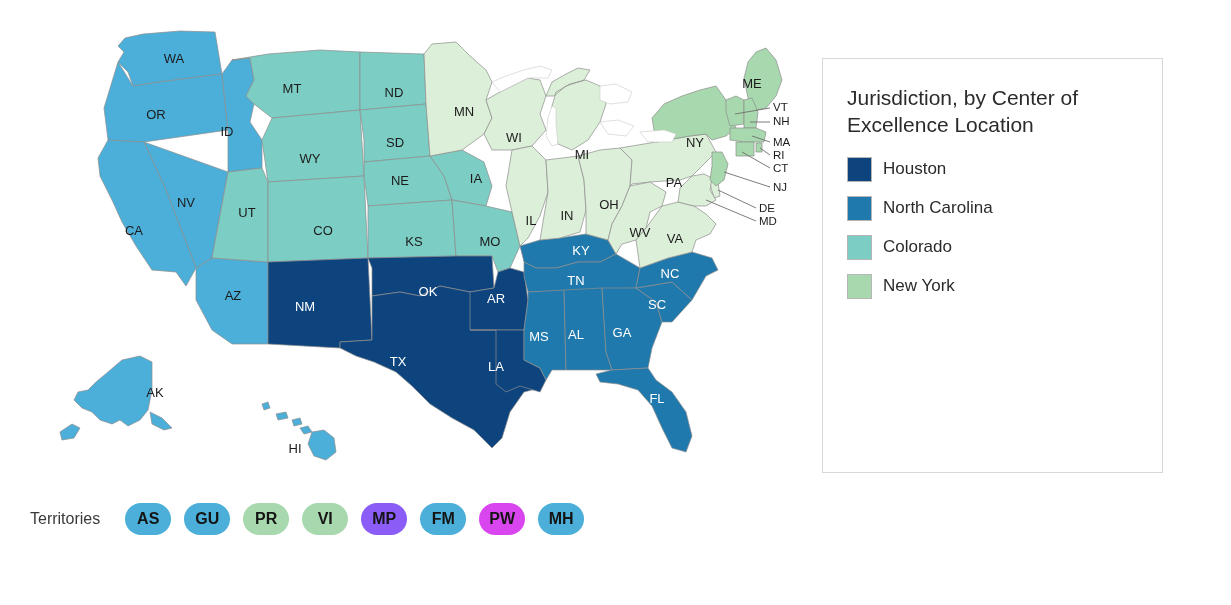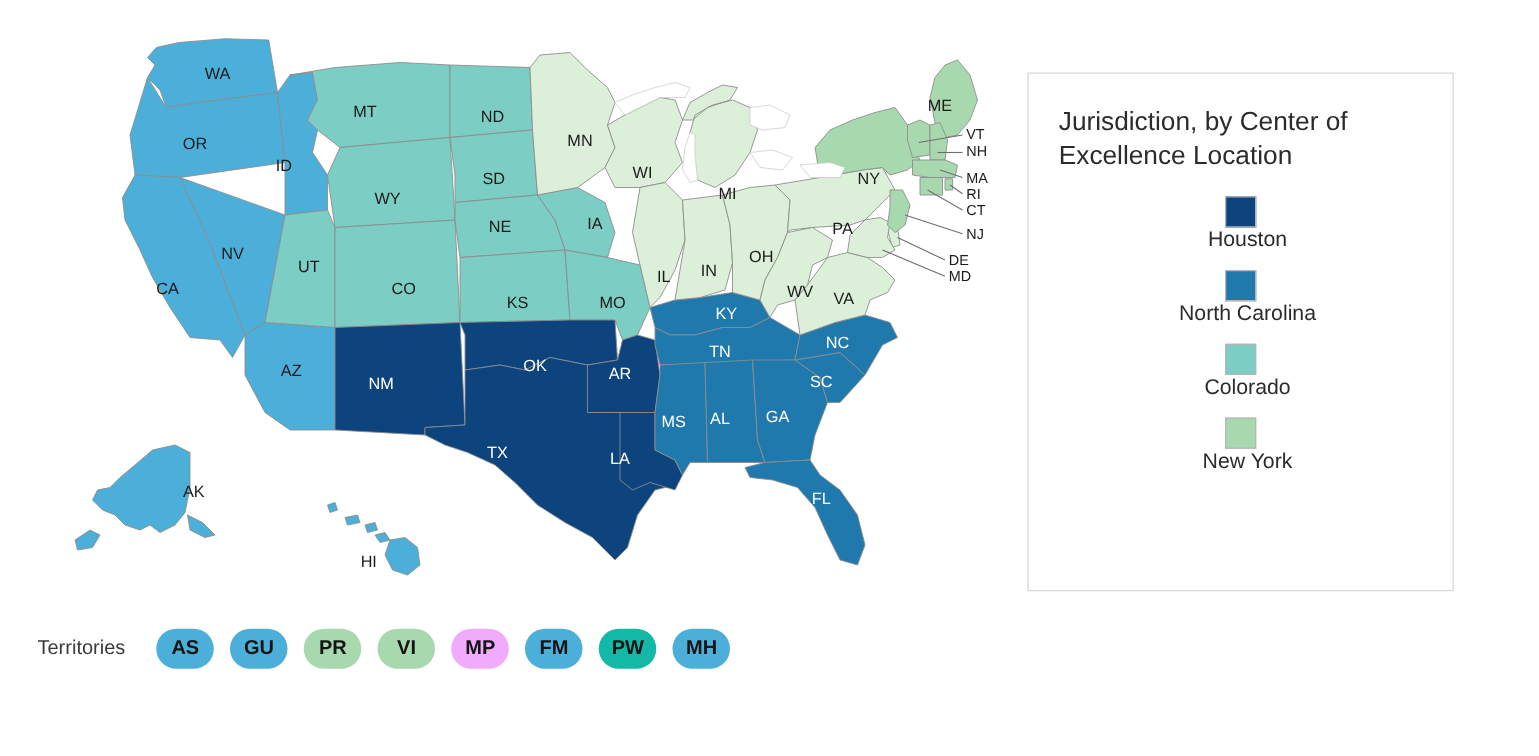--- a/index.html
+++ b/index.html
@@ -19,21 +19,21 @@
 
   
   #legend{
     position:absolute;left:822px;top:58px;width:341px;height:415px;
     background:#ffffff;border:1px solid #d7d7d7;box-sizing:border-box;
     padding:26px 24px 0 24px;
   }
   #legend-title{
     font-size:21px;color:#2b2b2b;line-height:1.28;margin:0 0 18px 0;font-weight:400;
   }
-  .legend-row{display:flex;align-items:center;margin-bottom:14px;flex-direction:column;}
+  .legend-row{display:flex;align-items:center;margin-bottom:14px;}
   .legend-swatch{width:25px;height:25px;border:1px solid #b6b6b6;box-sizing:border-box;flex:0 0 auto;}
   .legend-label{font-size:17px;color:#2b2b2b;margin-left:11px;}
 
   
   #territories{
     position:absolute;left:30px;top:503px;display:flex;align-items:center;
   }
   #territories-label{font-size:16px;color:#3a3a3a;margin-right:25px;}
   .terr-chip{
     width:46px;height:32px;border-radius:16px;margin-right:13px;
@@ -199,17 +199,17 @@
     <span class="legend-label">New York</span>
   </div>
 </div>
 
 <div id="territories">
   <span id="territories-label">Territories</span>
   <span class="terr-chip" style="background-color: rgb(75, 175, 217);">AS</span>
   <span class="terr-chip" style="background-color: rgb(75, 175, 217);">GU</span>
   <span class="terr-chip" style="background-color: rgb(168, 217, 174);">PR</span>
   <span class="terr-chip" style="background-color: rgb(168, 217, 174);">VI</span>
-  <span class="terr-chip" style="background-color: #f0abfc; text-align: center;">MP</span>
+  <span class="terr-chip" style="background-color: #8b5cf6; text-align: center;">MP</span>
   <span class="terr-chip" style="background-color: rgb(75, 175, 217);">FM</span>
-  <span class="terr-chip" style="background-color: #14b8a6;">PW</span>
+  <span class="terr-chip" style="background-color: #d946ef;">PW</span>
   <span class="terr-chip" style="background-color: rgb(75, 175, 217);">MH</span>
 </div>
 
 </body></html>

